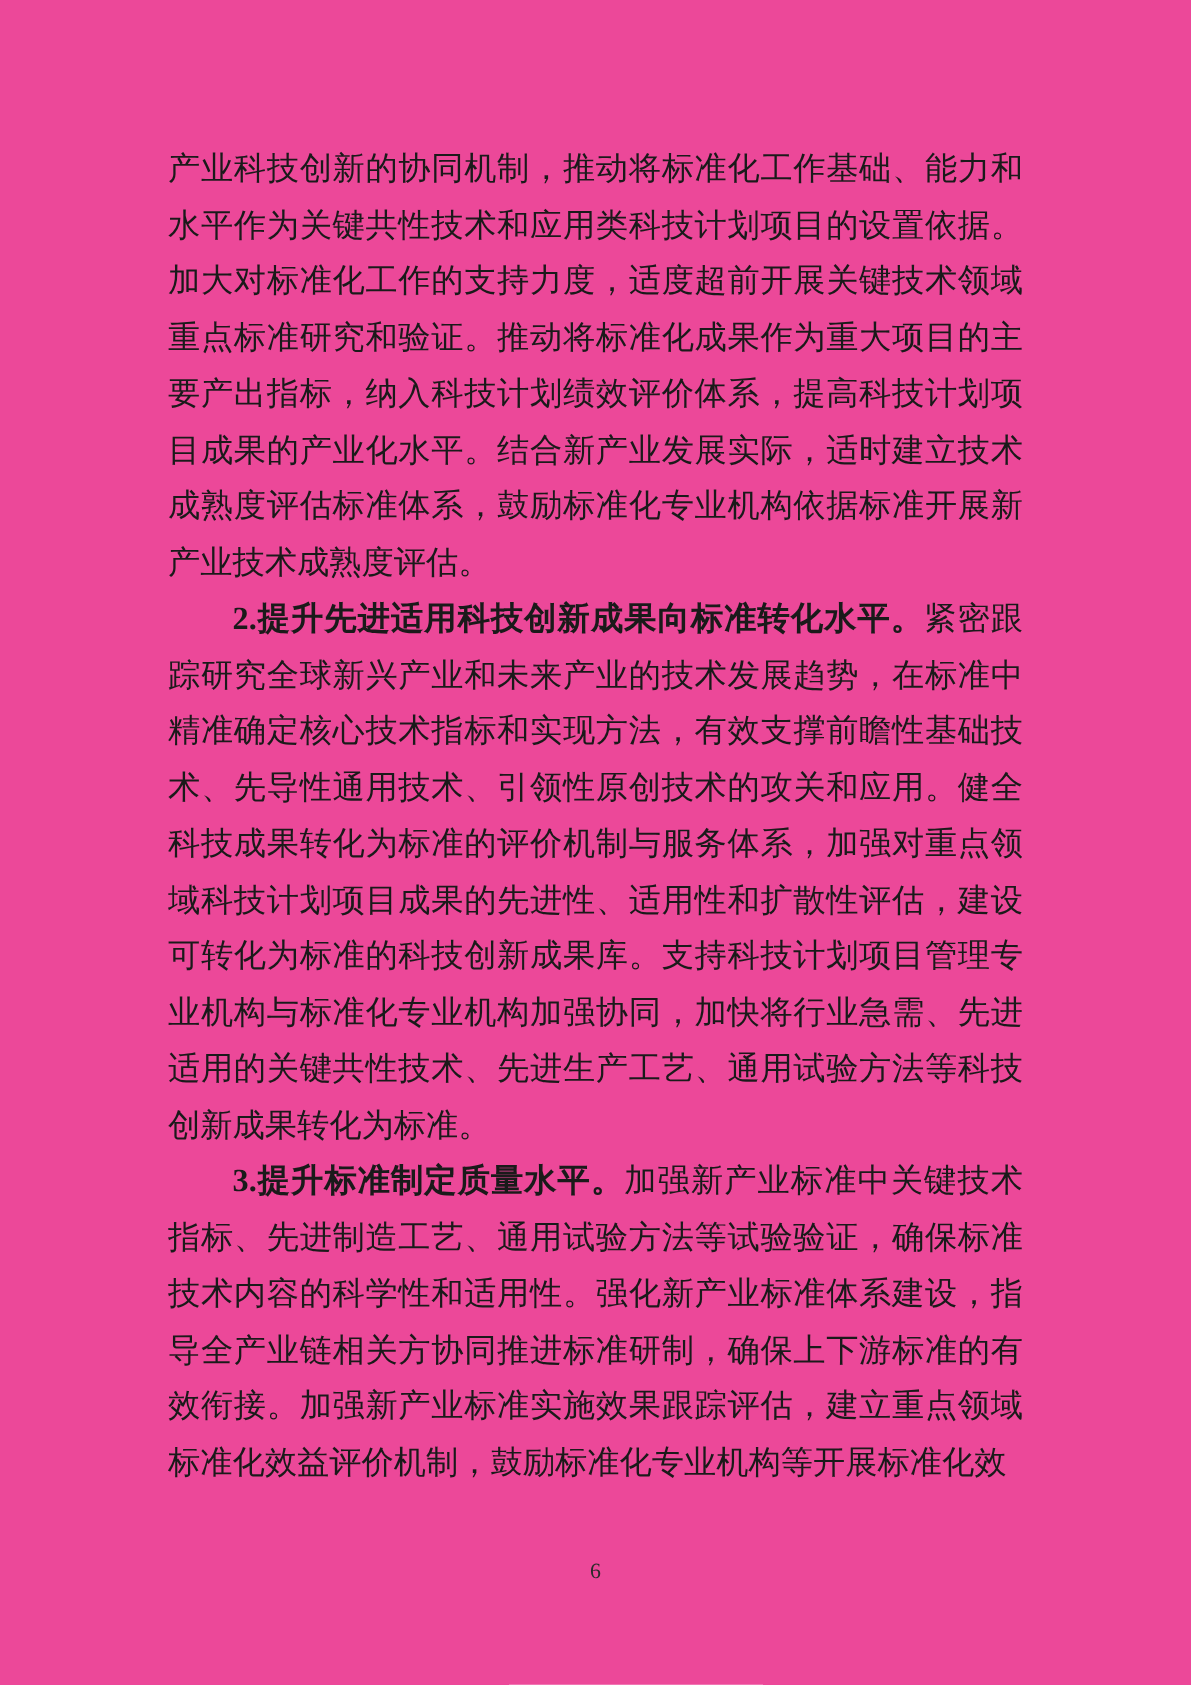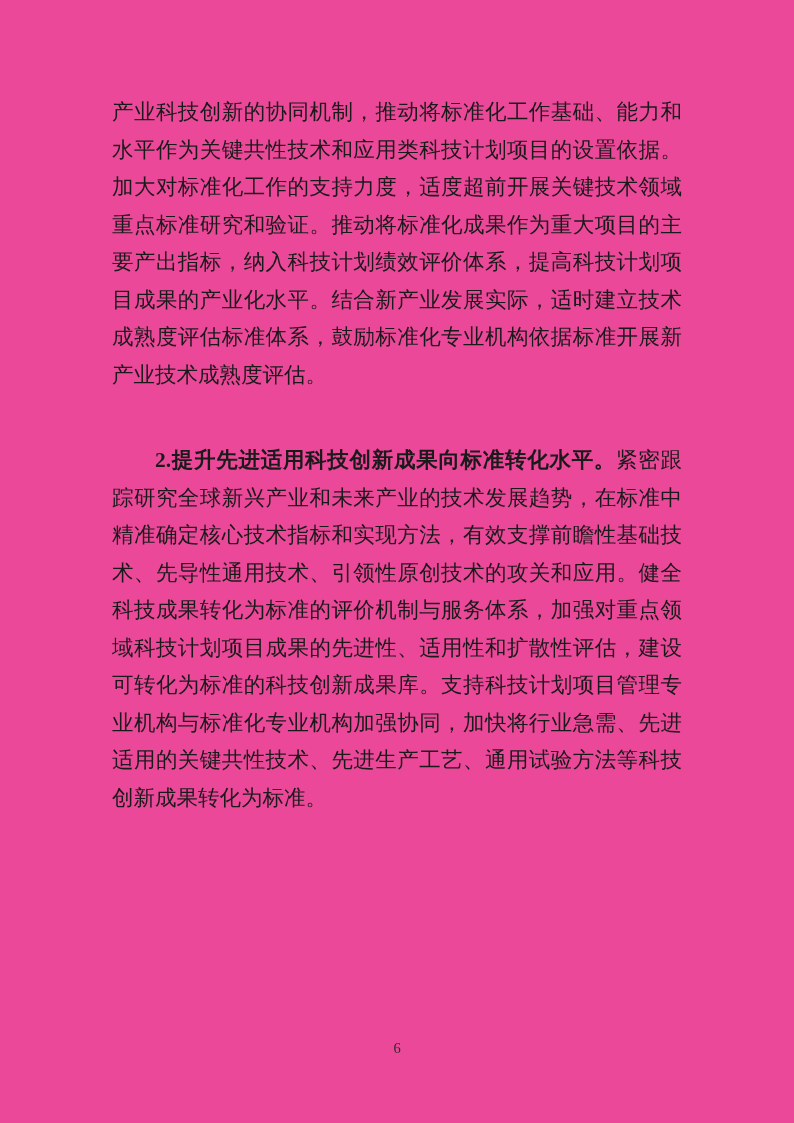--- a/index.html
+++ b/index.html
@@ -30,21 +30,20 @@
     line-height: 37.5px;
     color: #1a1a1a;
     text-align: justify;
   }
   .para {
     margin: 0;
     padding: 0;
   }
   .para.indent {
     text-indent: 43px;
-    margin-top: 48px;
   }
   .run {
     font-weight: normal;
   }
   .run.bold {
     font-weight: 700;
   }
   .page-number {
     position: absolute;
     top: 1038px;
@@ -56,15 +55,16 @@
     color: #2b2b2b;
   }
 </style>
 </head>
 <body>
 
 <div class="page">
   <div class="body-text" id="body-text">
       <p class="para"><span class="run">产业科技创新的协同机制，推动将标准化工作基础、能力和水平作为关键共性技术和应用类科技计划项目的设置依据。加大对标准化工作的支持力度，适度超前开展关键技术领域重点标准研究和验证。推动将标准化成果作为重大项目的主要产出指标，纳入科技计划绩效评价体系，提高科技计划项目成果的产业化水平。结合新产业发展实际，适时建立技术成熟度评估标准体系，鼓励标准化专业机构依据标准开展新产业技术成熟度评估。</span></p>
       <p class="para indent"><span class="run bold">2.提升先进适用科技创新成果向标准转化水平。</span><span class="run">紧密跟踪研究全球新兴产业和未来产业的技术发展趋势，在标准中精准确定核心技术指标和实现方法，有效支撑前瞻性基础技术、先导性通用技术、引领性原创技术的攻关和应用。健全科技成果转化为标准的评价机制与服务体系，加强对重点领域科技计划项目成果的先进性、适用性和扩散性评估，建设可转化为标准的科技创新成果库。支持科技计划项目管理专业机构与标准化专业机构加强协同，加快将行业急需、先进适用的关键共性技术、先进生产工艺、通用试验方法等科技创新成果转化为标准。</span></p>
+      <p class="para indent"><span class="run bold">3.提升标准制定质量水平。</span><span class="run">加强新产业标准中关键技术指标、先进制造工艺、通用试验方法等试验验证，确保标准技术内容的科学性和适用性。强化新产业标准体系建设，指导全产业链相关方协同推进标准研制，确保上下游标准的有效衔接。加强新产业标准实施效果跟踪评估，建立重点领域标准化效益评价机制，鼓励标准化专业机构等开展标准化效</span></p>
     </div>
   <div class="page-number">6</div>
 </div>
 
 </body></html>

